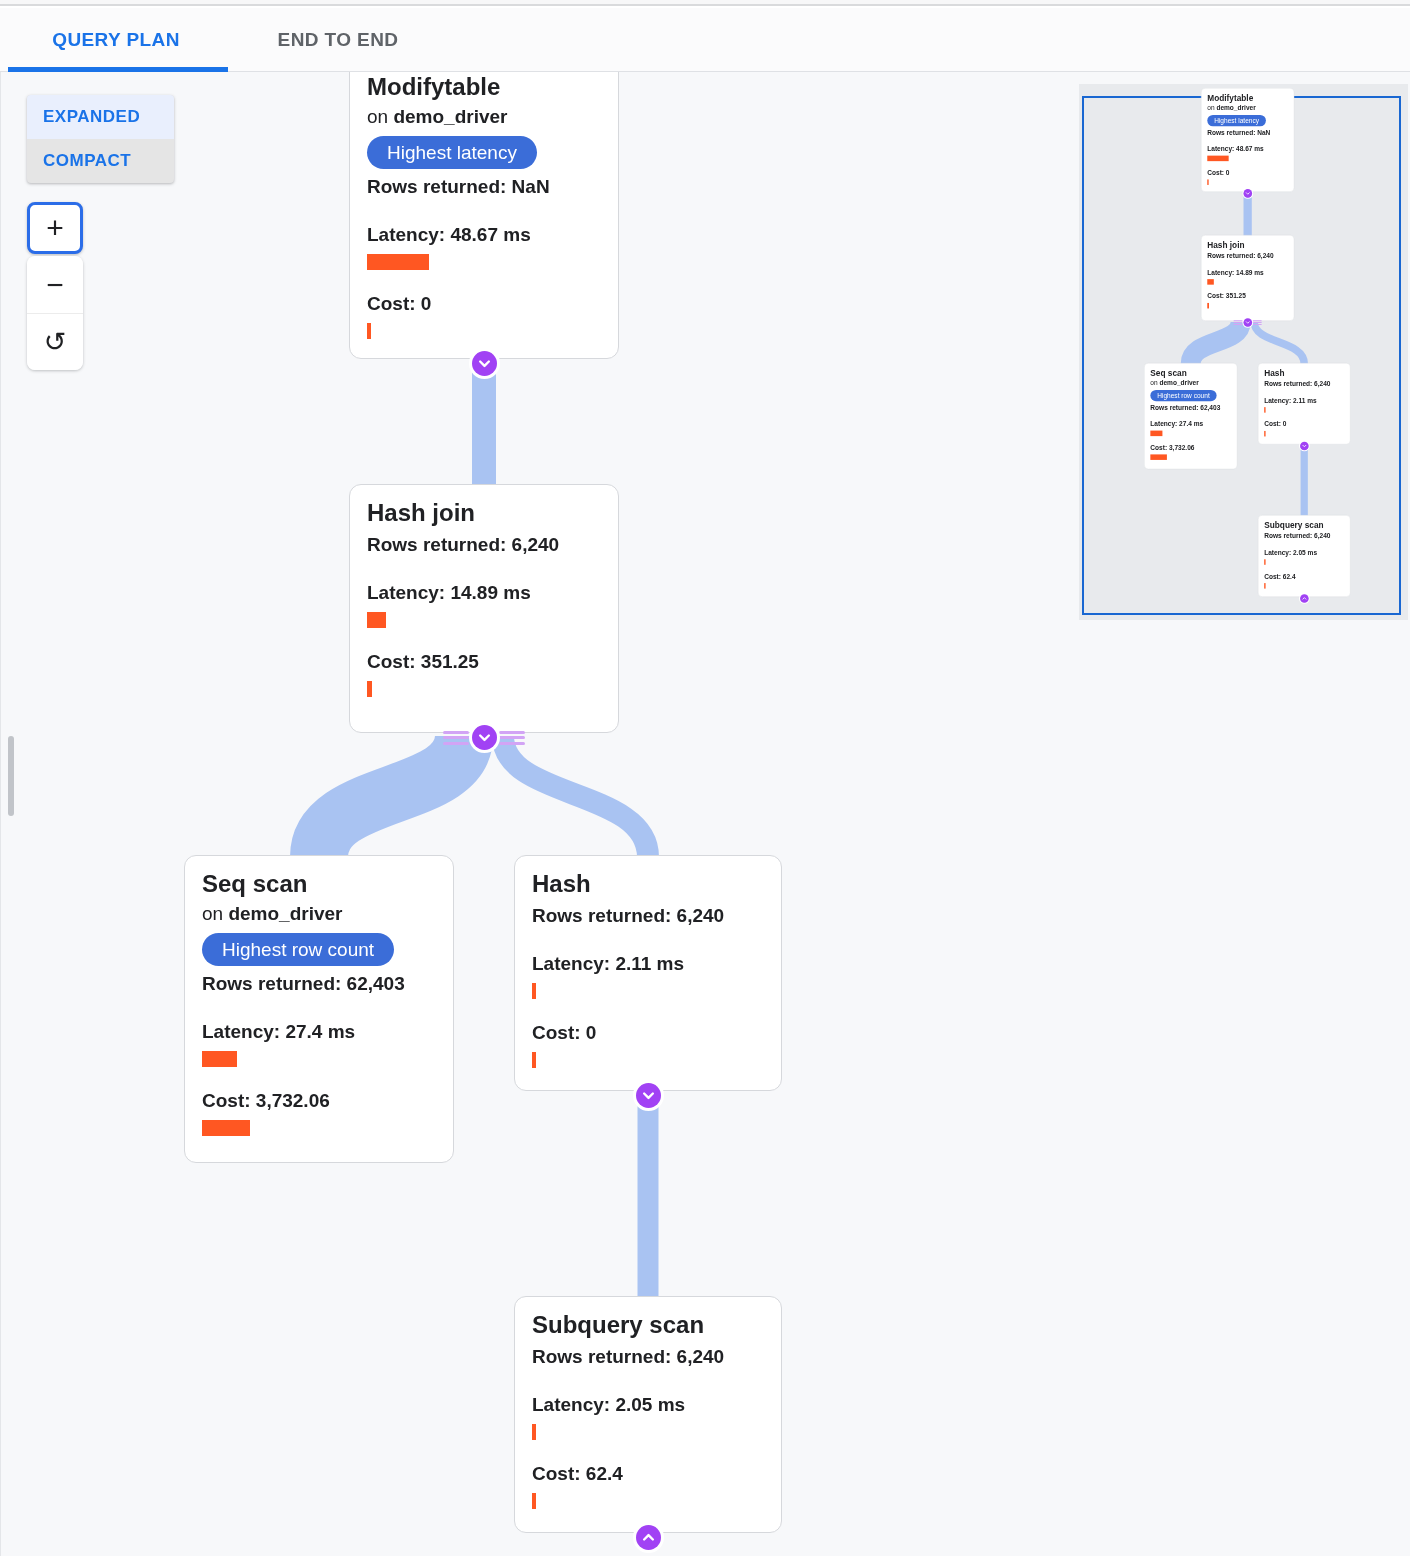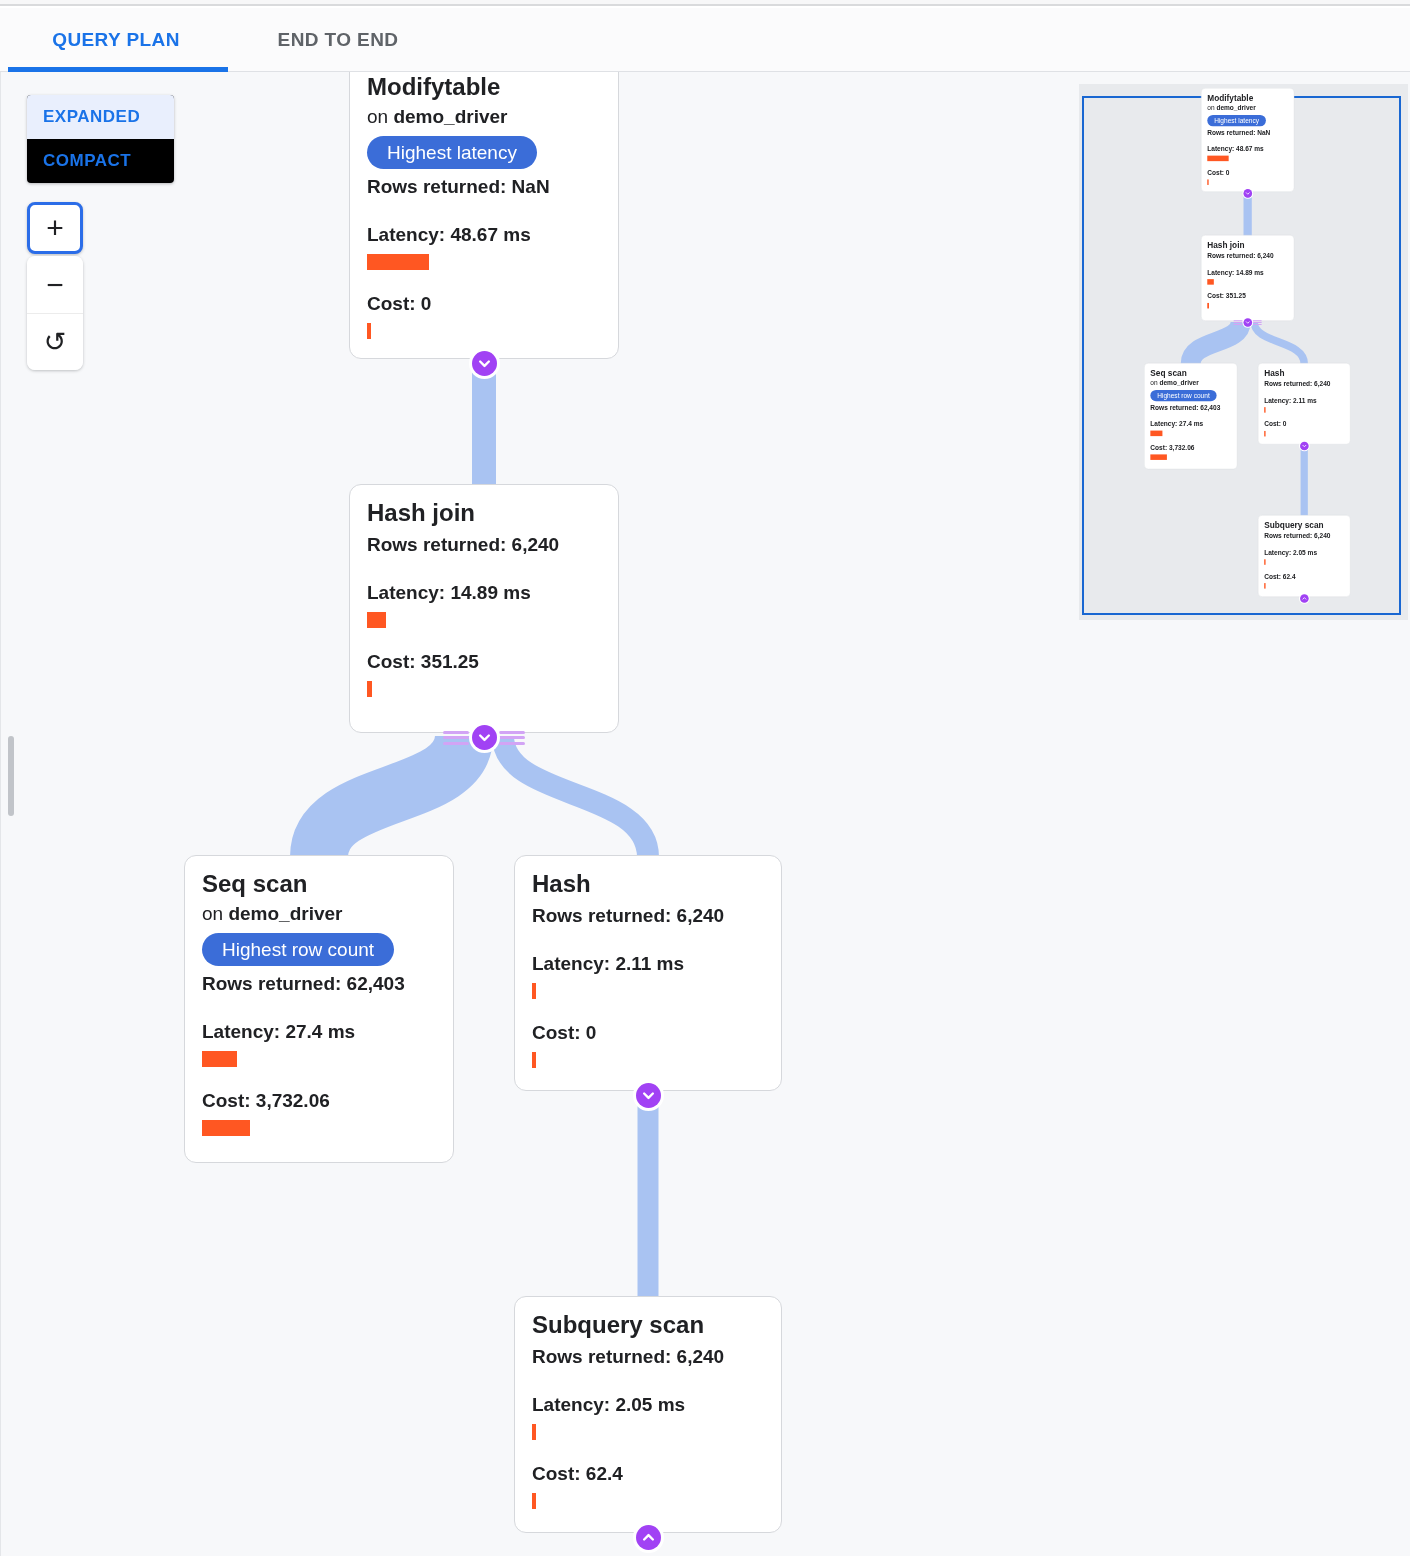--- a/index.html
+++ b/index.html
@@ -26,21 +26,21 @@
   .node-on b{font-weight:bold;}
   .node-badge{display:inline-block;background:#3b6dd8;color:#fff;font-size:19px;line-height:33px;
               padding:0 20px;border-radius:17px;margin:5px 0 2px;}
   .node-rows{font-size:19px;font-weight:600;line-height:28px;margin-top:2px;}
   .node-stat{margin-top:20px;font-size:19px;font-weight:600;line-height:28px;}
   .node-bar{height:16px;background:#ff5722;margin-top:5px;}
   .connector{position:absolute;width:25px;height:25px;border-radius:50%;background:#a142f4;
              box-shadow:0 0 0 3px #fff;display:flex;align-items:center;justify-content:center;cursor:pointer;}
   .stripe{position:absolute;height:3px;background:#d2a4f5;border-radius:2px;}
   
-  .view-toggle{position:absolute;left:26px;top:23px;width:147px;background:#000000;border-radius:4px;
+  .view-toggle{position:absolute;left:26px;top:23px;width:147px;background:#e5e5e5;border-radius:4px;
                box-shadow:0 1px 3px rgba(60,64,67,.35);overflow:hidden;}
   .view-option{height:44px;line-height:44px;padding-left:16px;font-size:17px;font-weight:bold;
                letter-spacing:.5px;color:#1a73e8;cursor:pointer;}
   .view-option.selected{background:#e9effd;}
   .zoom-stack{position:absolute;left:26px;top:130px;width:56px;}
   .zoom-btn{width:56px;height:52px;background:#fff;display:flex;align-items:center;justify-content:center;
             font-size:30px;color:#202124;cursor:pointer;box-sizing:border-box;}
   .zoom-in{border:3px solid #2b6de8;border-radius:8px;box-shadow:0 1px 3px rgba(60,64,67,.3);}
   .zoom-group{margin-top:2px;border-radius:8px;box-shadow:0 1px 3px rgba(60,64,67,.3);overflow:hidden;}
   .zoom-group .zoom-btn{height:57px;}

